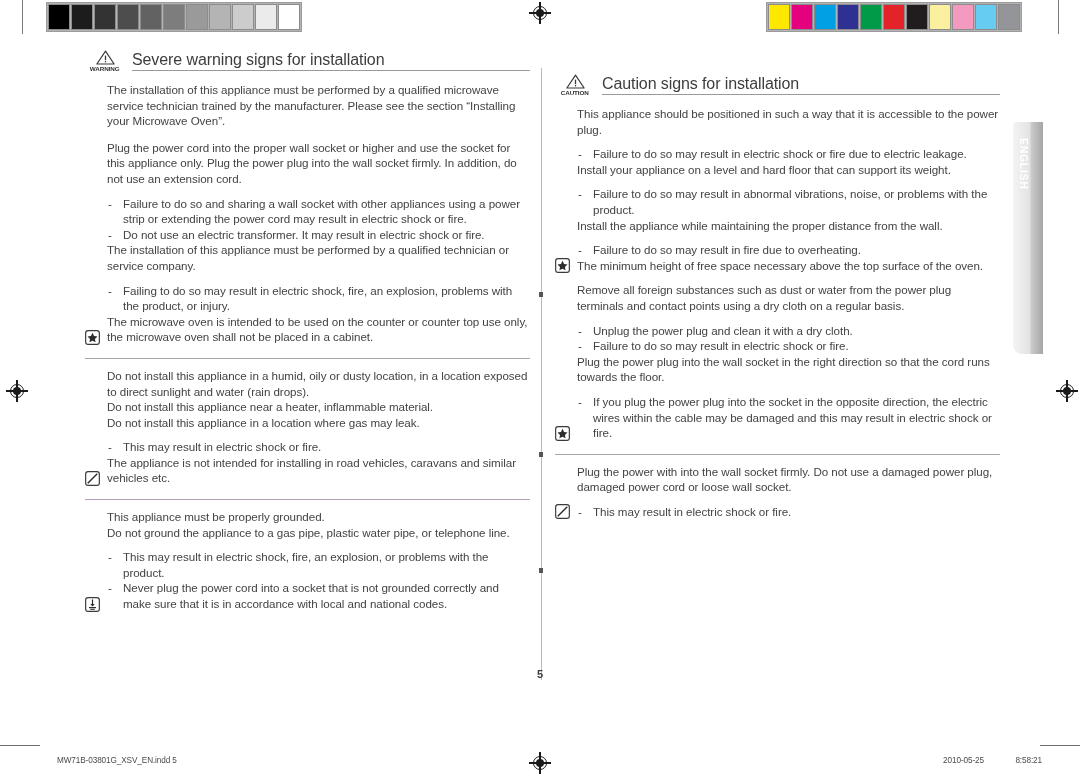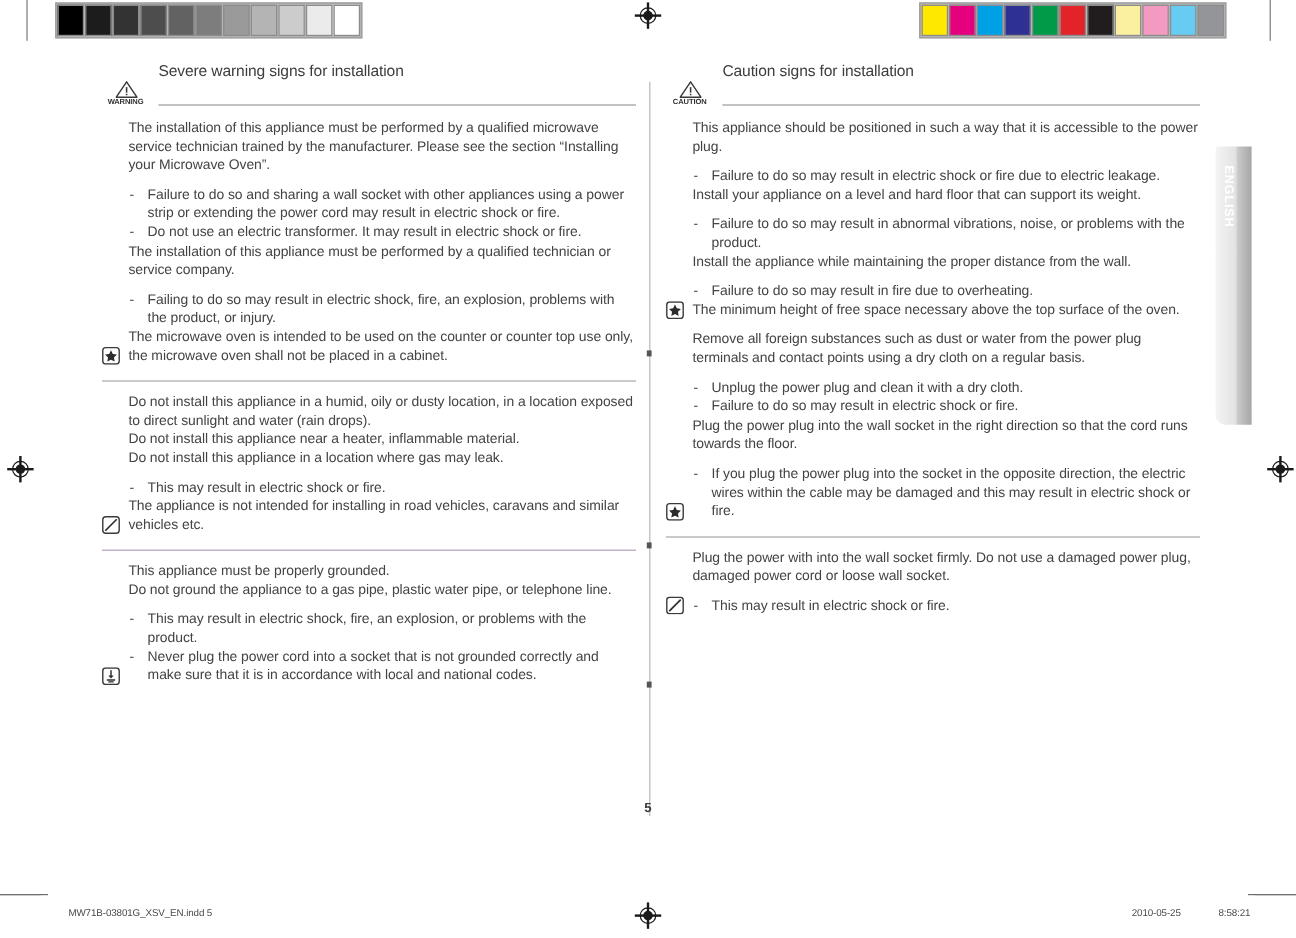--- a/index.html
+++ b/index.html
@@ -95,21 +95,21 @@
     width: 1080px;
     height: 700px;
   }
 
   .column {
     position: absolute;
     top: 16px;
     width: 445px;
   }
   .col-left  { left: 85px; }
-  .col-right { left: 555px; }
+  .col-right { left: 555px; margin-top: 24px; }
 
   .col-divider {
     position: absolute;
     left: 541px;
     top: 34px;
     width: 1px;
     height: 612px;
     background: #b9b9b9;
   }
   .divider-tick {
@@ -146,25 +146,25 @@
     line-height: 7px;
     margin-top: 0px;
     white-space: nowrap;
     transform: scaleX(1.02);
   }
   .section-title-wrap {
     flex: 1;
     padding-bottom: 2px;
   }
   .section-title {
-    font-size: 13px;
+    font-size: 16px;
     color: #3d3d3d;
     line-height: 17px;
     letter-spacing: -0.1px;
-    padding-bottom: 20px;
+    padding-bottom: 2px;
     border-bottom: 1px solid #9a9a9a;
   }
 
   
   .block {
     display: flex;
     align-items: flex-end;
     margin-top: 9px;
   }
   .block-icon {
@@ -371,20 +371,21 @@
 
     <div class="block">
       <div class="block-icon">
         <svg class="gicon" viewBox="0 0 16 16">
           <rect x="0.7" y="0.7" width="14.6" height="14.6" rx="2.6" ry="2.6" fill="#ffffff" stroke="#3a3a3a" stroke-width="1.25"></rect>
           <polygon points="8,3.0 9.62,6.35 13.3,6.88 10.64,9.47 11.27,13.14 8,11.4 4.73,13.14 5.36,9.47 2.7,6.88 6.38,6.35" fill="#2c2c2c"></polygon>
         </svg>
       </div>
       <div class="block-body">
         <p class="para">The installation of this appliance must be performed by a qualified microwave service technician trained by the manufacturer. Please see the section “Installing your Microwave Oven”.</p>
+        <p class="para">Plug the power cord into the proper wall socket or higher and use the socket for this appliance only. Plug the power plug into the wall socket firmly. In addition, do not use an extension cord.</p>
         <ul class="dashes">
           <li><span class="dash">-</span><span>Failure to do so and sharing a wall socket with other appliances using a power strip or extending the power cord may result in electric shock or fire.</span></li>
           <li><span class="dash">-</span><span>Do not use an electric transformer. It may result in electric shock or fire.</span></li>
         </ul>
         <p class="para">The installation of this appliance must be performed by a qualified technician or service company.</p>
         <ul class="dashes">
           <li><span class="dash">-</span><span>Failing to do so may result in electric shock, fire, an explosion, problems with the product, or injury.</span></li>
         </ul>
         <p class="para">The microwave oven is intended to be used on the counter or counter top use only, the microwave oven shall not be placed in a cabinet.</p>
       </div>

